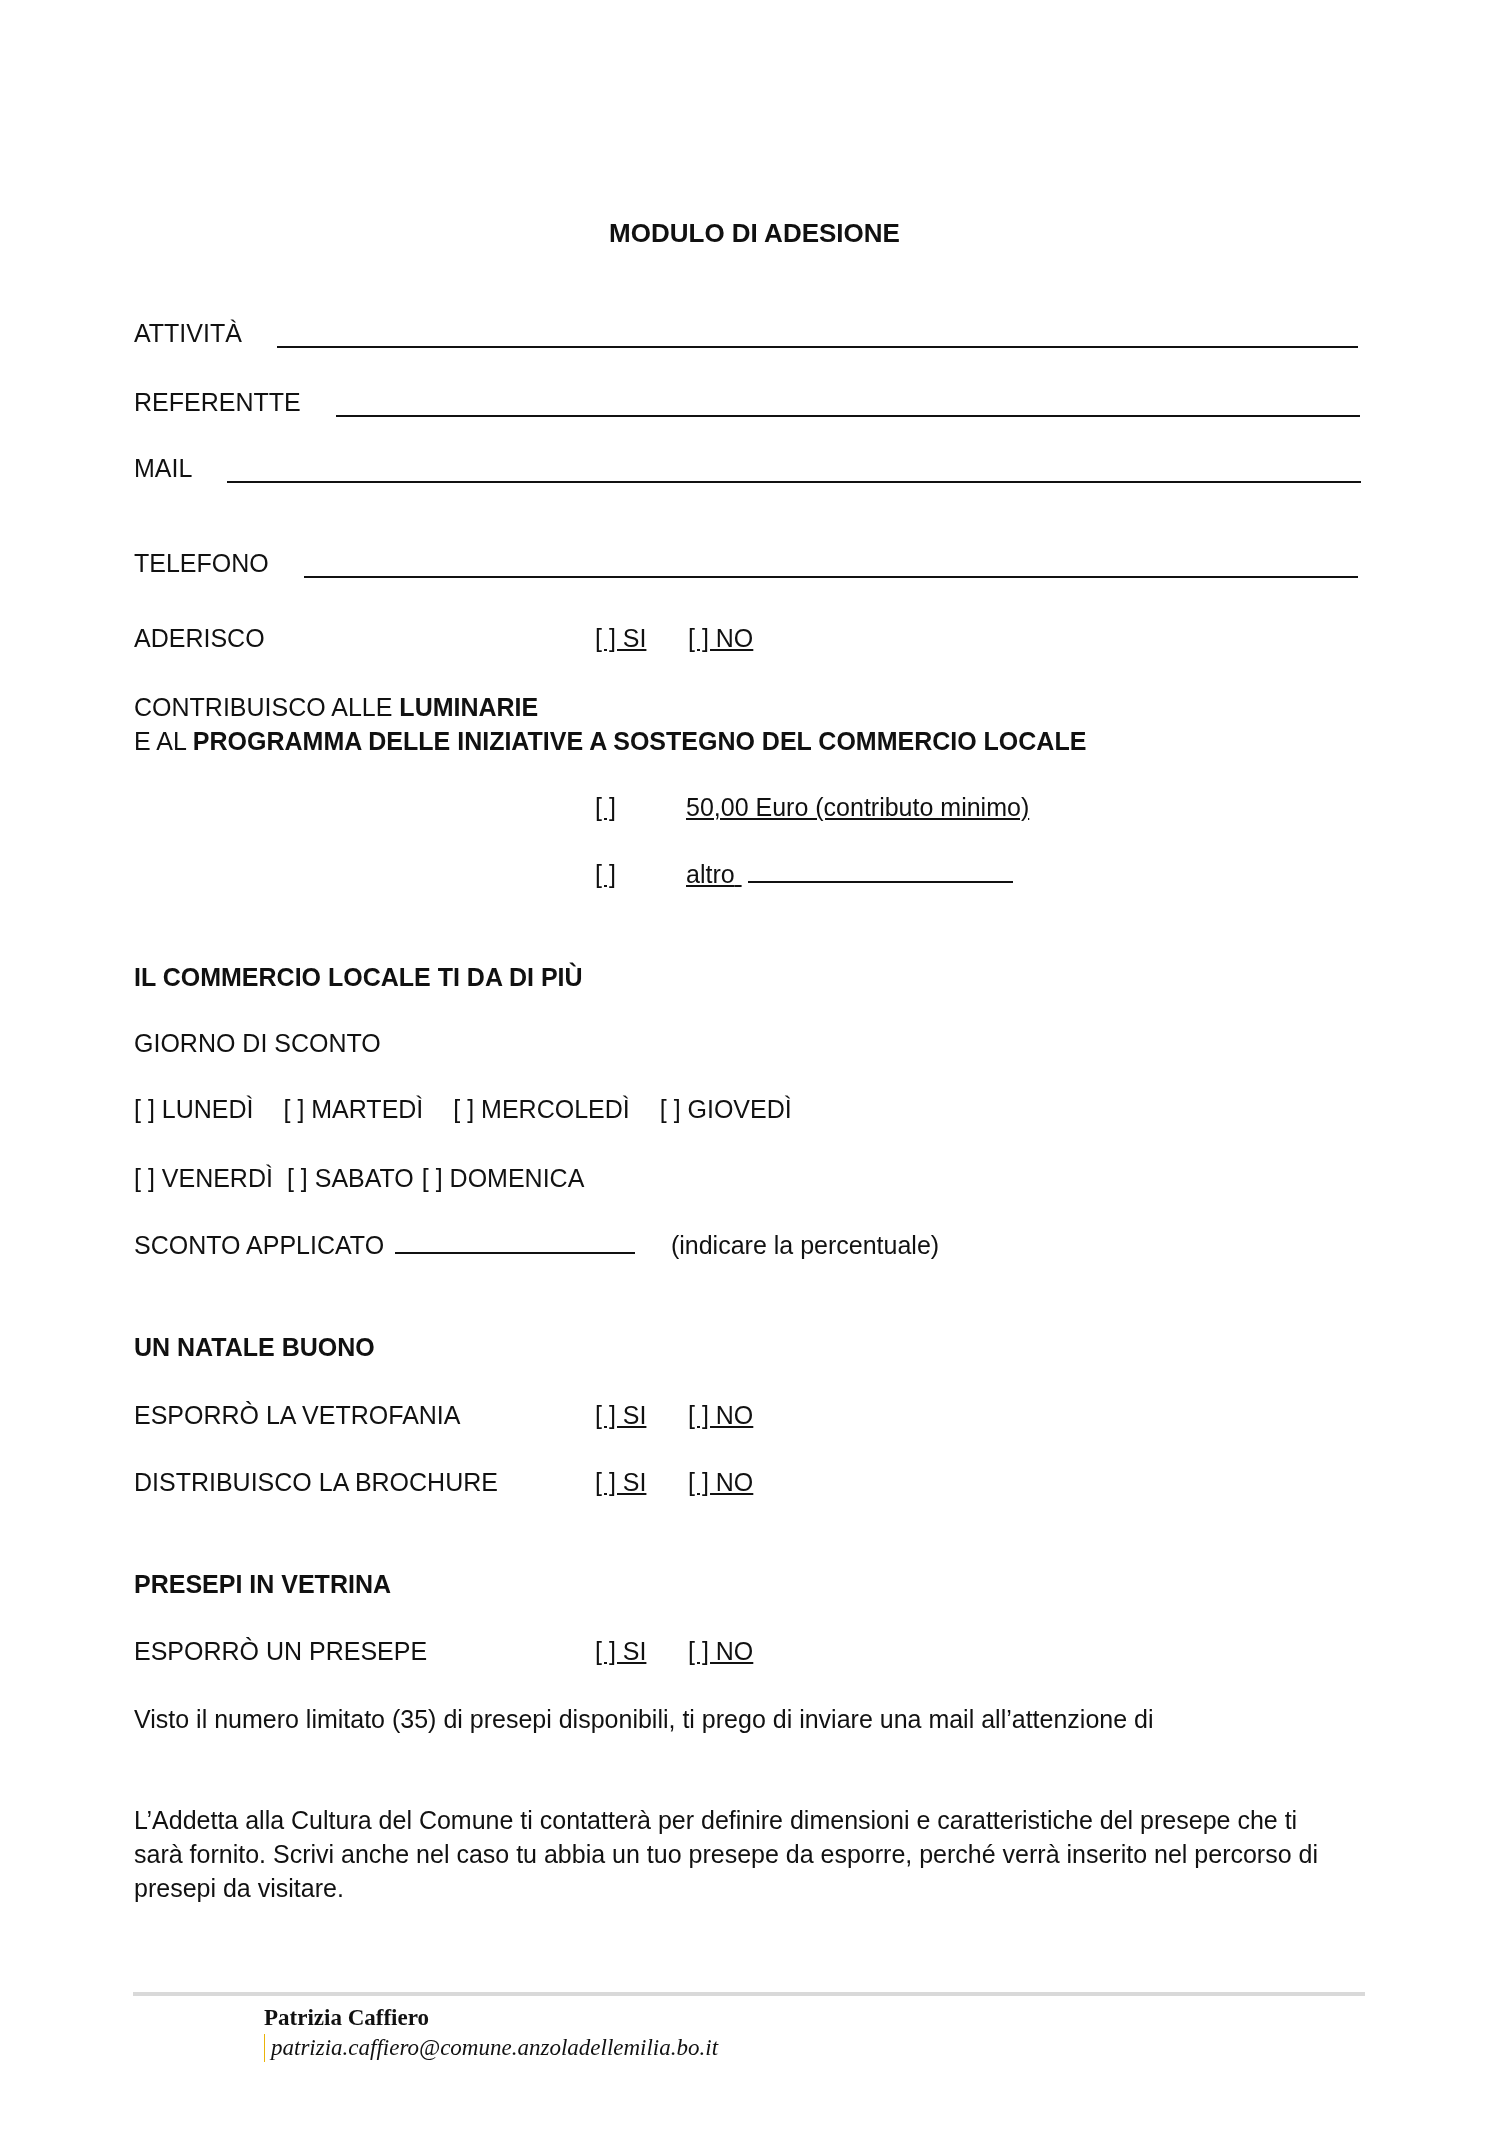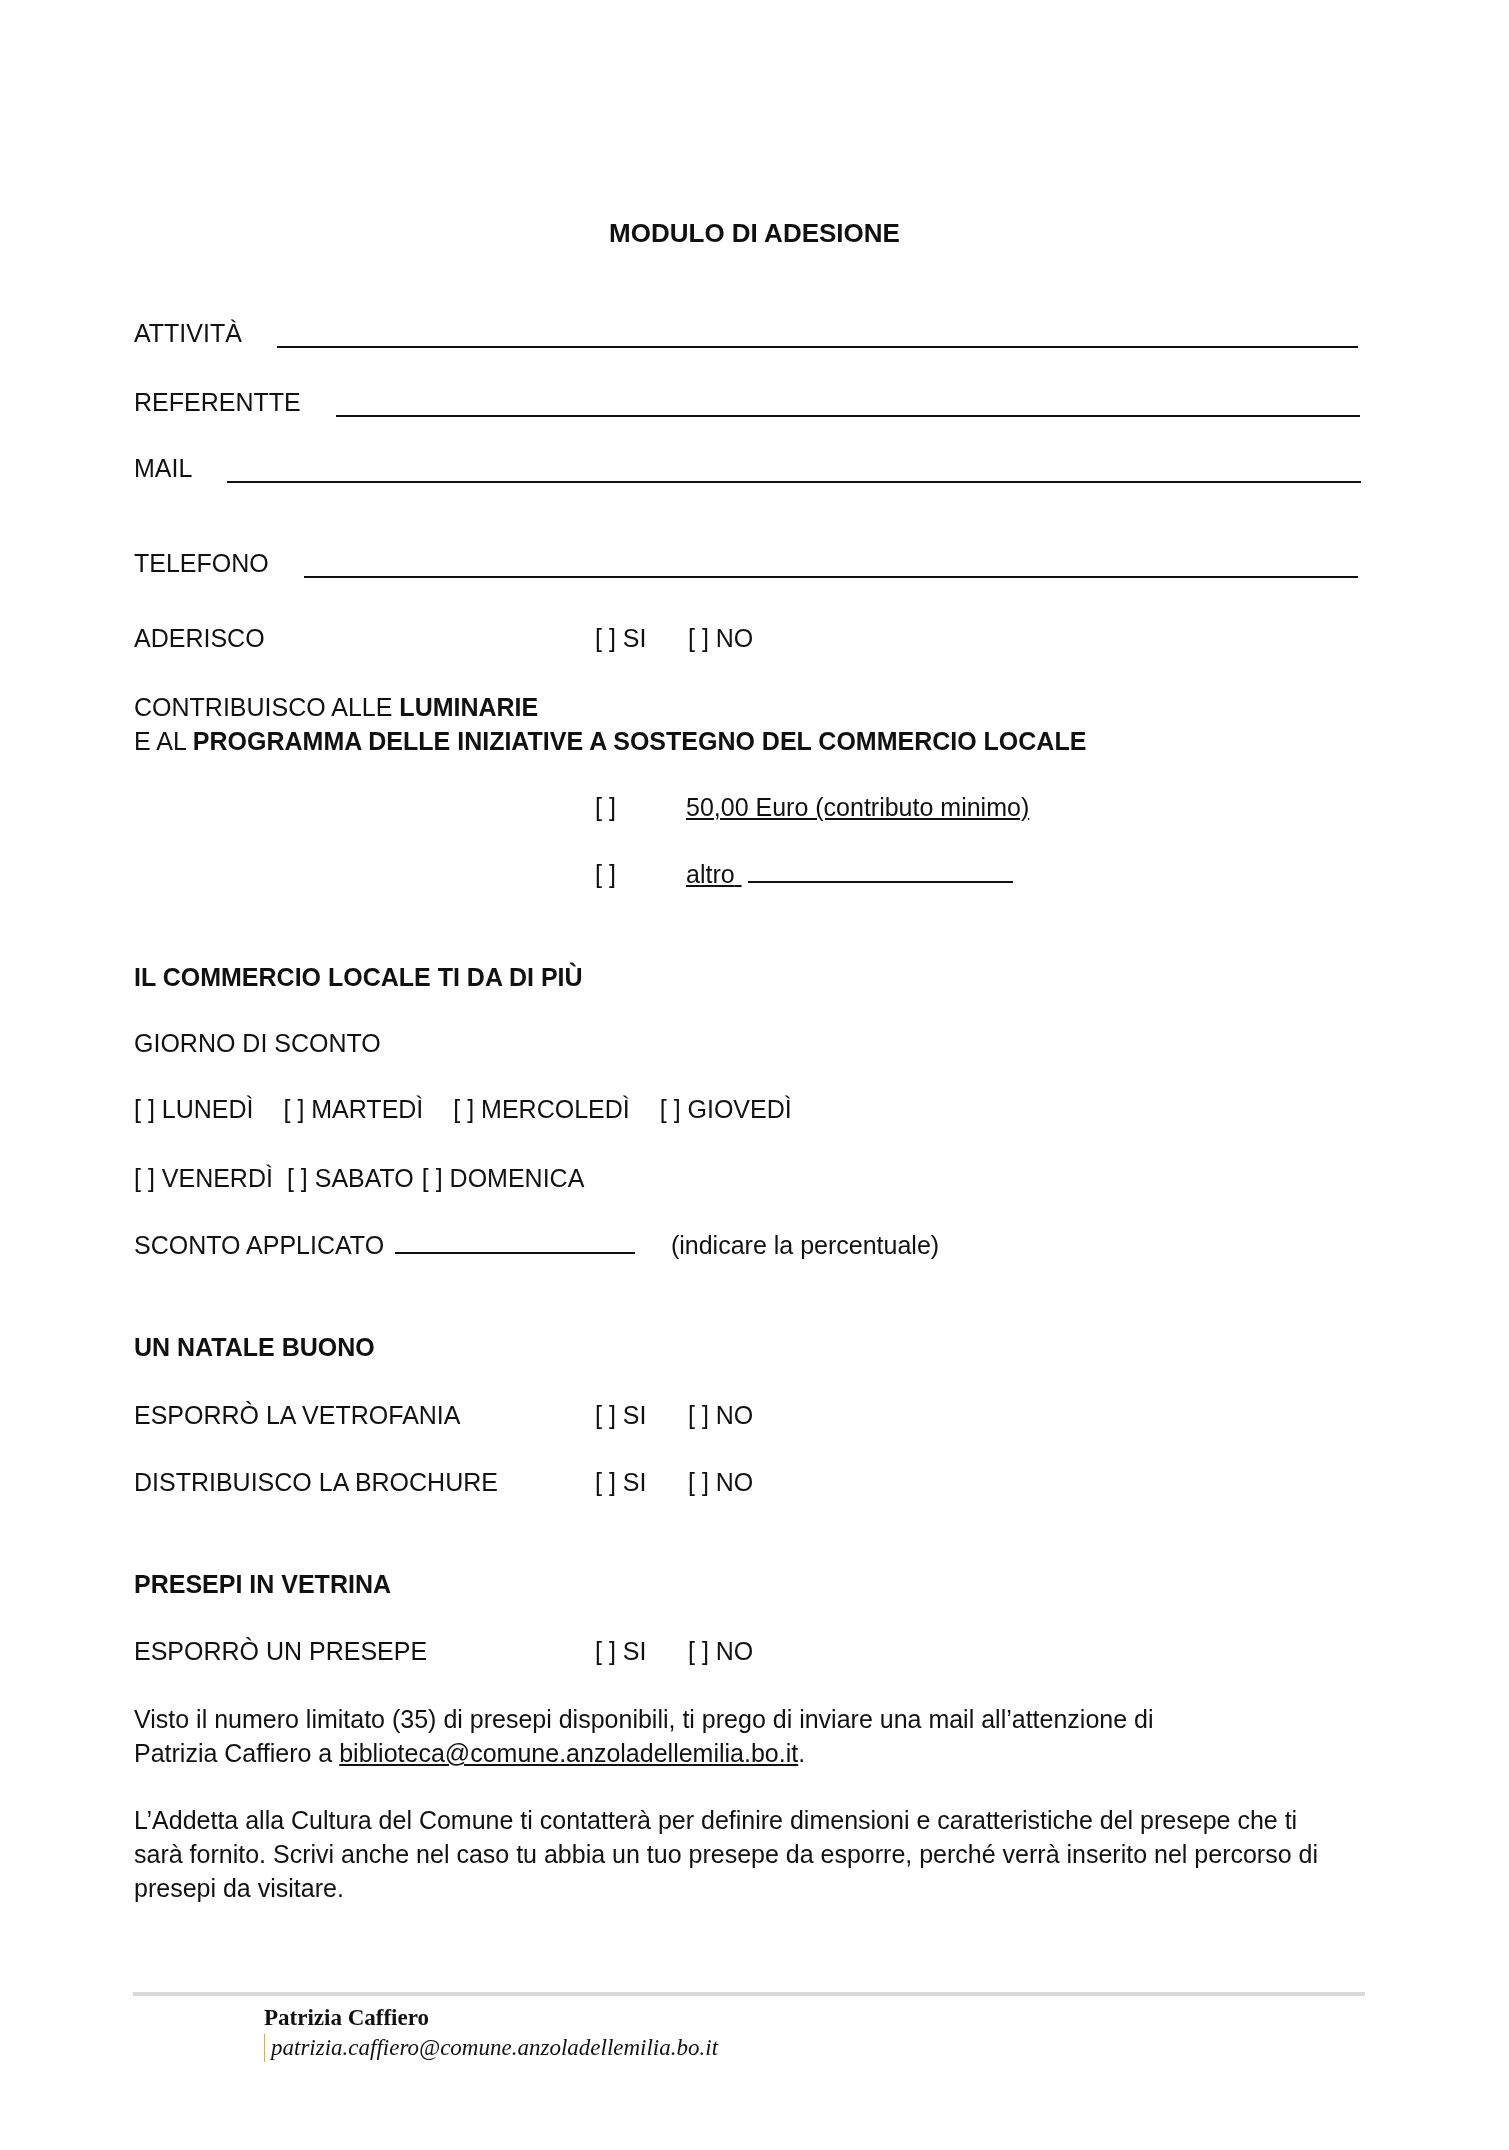--- a/index.html
+++ b/index.html
@@ -4,21 +4,21 @@
 <style>
   html, body { margin: 0; padding: 0; background: #ffffff; }
   body { width: 1509px; height: 2150px; position: relative; overflow: hidden;
          font-family: "Liberation Sans", sans-serif; color: #111111; }
   .ln { position: absolute; left: 134px; font-size: 25px; line-height: 30px; white-space: nowrap; }
   .b { font-weight: bold; }
   .title { position: absolute; left: 0; width: 1509px; top: 218px; text-align: center;
            font-size: 26px; font-weight: bold; }
   .field { position: absolute; left: 134px; display: flex; align-items: flex-end; font-size: 25px; line-height: 30px; gap: 27px; }
   .field .line { border-bottom: 2px solid #111; height: 24px; margin-left: 8px; flex: 1; }
-  .col2 { position: absolute; left: 595px; font-size: 25px; line-height: 30px; white-space: nowrap; }
+  .col2 { position: absolute; left: 595px; font-size: 25px; line-height: 30px; white-space: nowrap; text-decoration: underline; }
   .col3 { position: absolute; left: 686px; font-size: 25px; line-height: 30px; white-space: nowrap; text-decoration: underline; }
   .uline { display: inline-block; border-bottom: 2px solid #111; height: 22px; vertical-align: baseline; }
   .gap { display: inline-block; }
   .para { position: absolute; left: 134px; width: 1240px; font-size: 25px; line-height: 34px; }
   .para a { color: #111; text-decoration: underline; }
   .footer-rule { position: absolute; left: 133px; top: 1992px; width: 1232px; height: 4px; background: #d9d9d9; }
   .footer-name { position: absolute; left: 264px; top: 2005px; font-family: "Liberation Serif", serif;
                  font-size: 23px; font-weight: bold; }
   .footer-mail { position: absolute; left: 264px; top: 2034px; font-family: "Liberation Serif", serif;
                  font-size: 23px; font-style: italic; border-left: 1px solid #eab308; padding-left: 6px; line-height: 28px; }
@@ -86,19 +86,18 @@
 <div class="col2" style="top:1467px;">[ ] SI</div>
 <div class="col2" style="top:1467px; left:688px;">[ ] NO</div>
 
 <div class="ln b" style="top:1569px;">PRESEPI IN VETRINA</div>
 <div class="ln" style="top:1636px;">ESPORRÒ UN PRESEPE</div>
 <div class="col2" style="top:1636px;">[ ] SI</div>
 <div class="col2" style="top:1636px; left:688px;">[ ] NO</div>
 
 <div class="para" style="top:1702px;">
   <div>Visto il numero limitato (35) di presepi disponibili, ti prego di inviare una mail all’attenzione di</div>
-  <div><span>Patrizia Caffiero a </span><a>biblioteca@comune.anzoladellemilia.bo.it</a><span>.</span></div>
 </div>
 <div class="para" style="top:1803px; width:1200px;">L’Addetta alla Cultura del Comune  ti contatterà per definire dimensioni e caratteristiche del presepe che ti sarà fornito. Scrivi anche nel caso tu abbia un tuo presepe da esporre, perché verrà inserito nel percorso di presepi da visitare.</div>
 
 <div class="footer-rule"></div>
 <div class="footer-name">Patrizia Caffiero</div>
 <div class="footer-mail">patrizia.caffiero@comune.anzoladellemilia.bo.it</div>
 
 </body></html>

